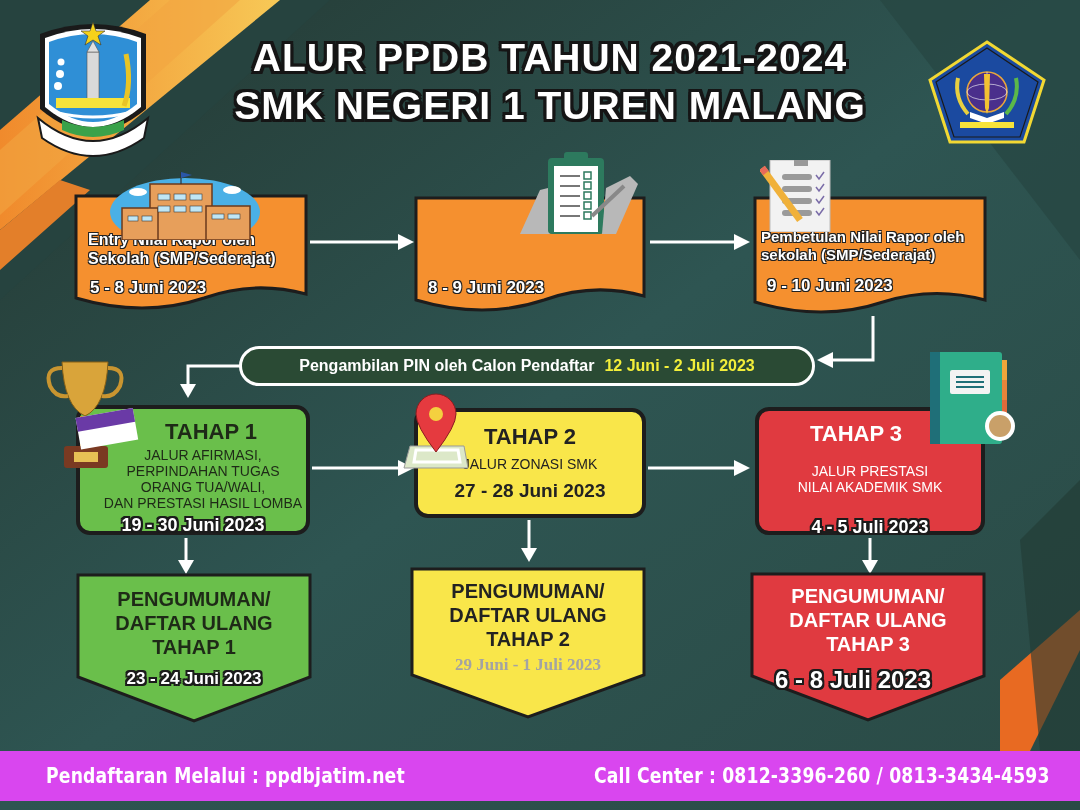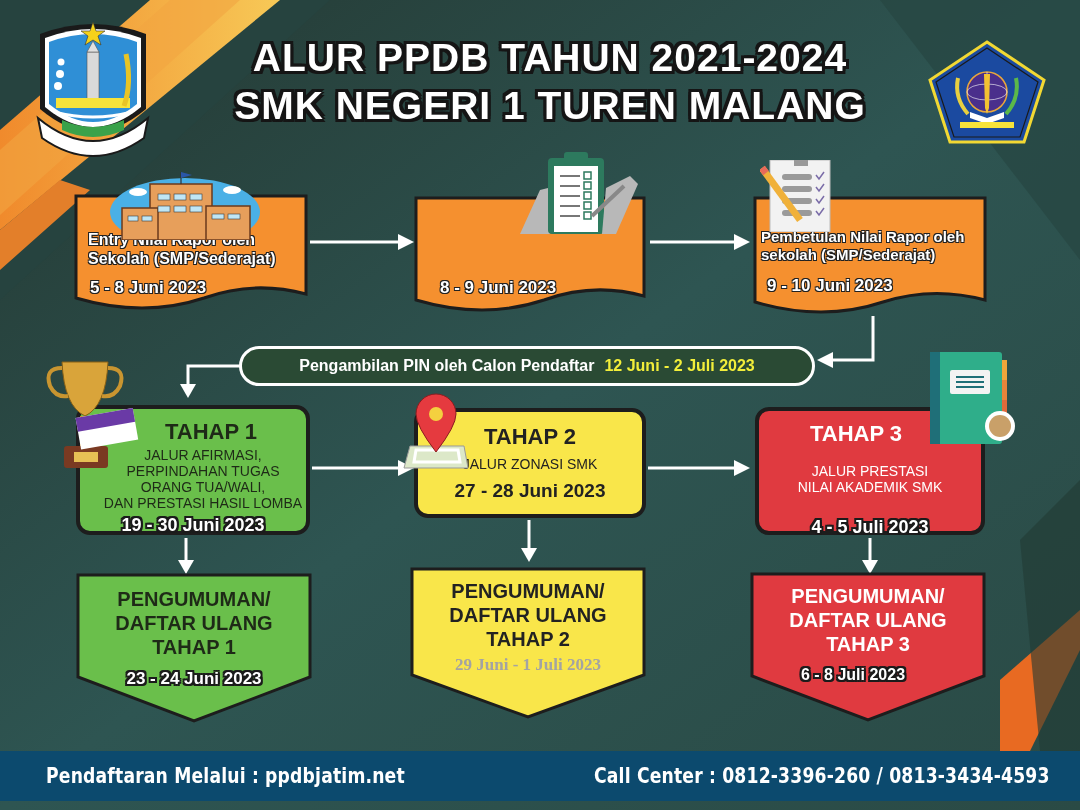--- a/index.html
+++ b/index.html
@@ -73,26 +73,26 @@
   .tbox .d { font-weight: bold; font-size: 18px; }
 
   .pent { position: absolute; }
   .pent svg { position: absolute; inset: 0; }
   .pent .h {
     position: absolute; left: 0; right: 0; text-align: center;
     font-weight: bold; font-size: 20px; line-height: 24px;
   }
   .pent .d {
     position: absolute; left: 0; right: 0; text-align: center;
-    font-weight: bold; font-size: 16px;
+    font-weight: bold; font-size: 24px;
   }
 
   .footer {
     position: absolute; left: 0; top: 751px; width: 1080px; height: 50px;
-    background: #0c4a6e; display: flex; align-items: center; justify-content: space-between;
+    background: #d946ef; display: flex; align-items: center; justify-content: space-between;
     padding: 0 30px 0 46px;
   }
   .footer span {
     color: #fff; font-weight: bold; font-size: 21px; letter-spacing: 0.2px;
     font-family: "DejaVu Sans", sans-serif; transform: scaleX(0.82); transform-origin: left center;
     white-space: nowrap;
   }
   .footer span.r { transform-origin: right center; }
 </style>
 </head>
@@ -199,21 +199,21 @@
   <svg width="104" height="20">
       <line x1="0" y1="10" x2="90" y2="10" stroke="#fff" stroke-width="3"></line>
       <polygon points="88,2 104,10 88,18" fill="#fff"></polygon>
     </svg>
 </div>
 
 <div class="flag" style="left:414px;top:196px;width:232px;height:122px;">
   <svg width="232" height="122" viewBox="0 0 232 122">
     <path d="M2,2 L230,2 L230,100 Q180,86 130,104 Q70,124 2,104 Z" fill="#f5902f" stroke="#1d1d1d" stroke-width="3"></path>
   </svg>
-  <div class="date stroke-thin" style="left:14px;top:82px;margin-left:12px;">8 - 9 Juni 2023</div>
+  <div class="date stroke-thin" style="left:14px;top:82px;">8 - 9 Juni 2023</div>
 </div>
 <div style="position:absolute;left:520px;top:150px;width:120px;height:84px;">
   <svg width="120" height="84" viewBox="0 0 120 84">
     <path d="M0,84 L20,40 L36,36 L30,84 Z" fill="#b8b8b8"></path>
     <rect x="28" y="8" width="56" height="76" rx="4" fill="#2d7a5e"></rect>
     <rect x="34" y="16" width="44" height="66" fill="#fff"></rect>
     <rect x="44" y="2" width="24" height="12" rx="3" fill="#2d7a5e"></rect>
     <g stroke="#777" stroke-width="2">
         <line x1="40" y1="26" x2="60" y2="26"></line>
         <line x1="40" y1="36" x2="60" y2="36"></line>

